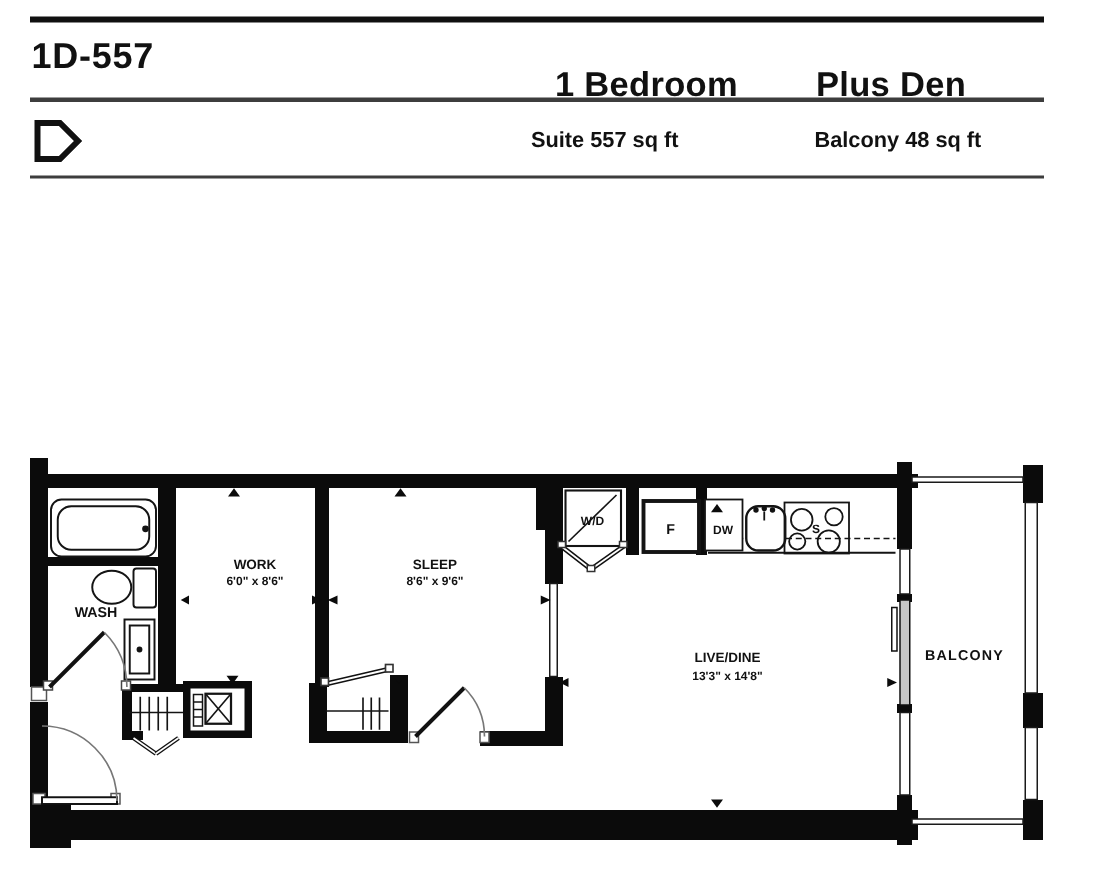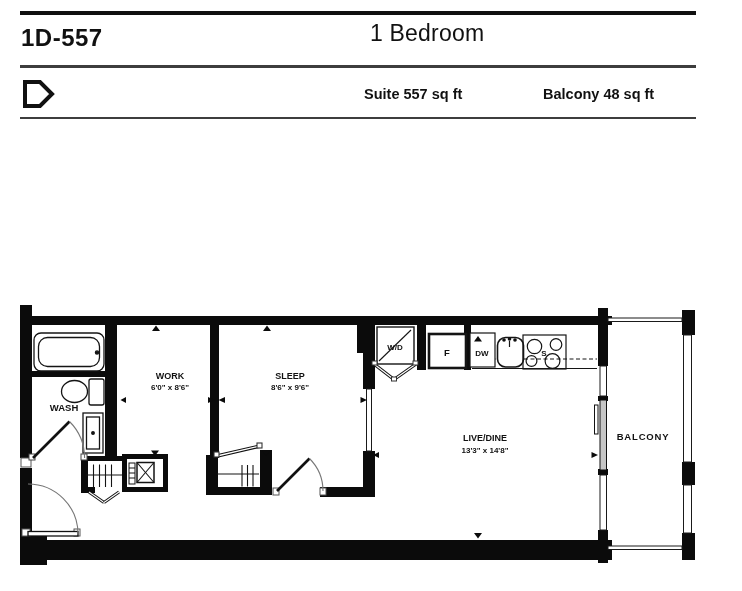--- a/index.html
+++ b/index.html
@@ -2,43 +2,44 @@
 <html><head>
 <meta charset="utf-8">
 <style>
   html,body{margin:0;padding:0;background:#fff;}
   .page{position:relative;width:742px;height:591px;background:#ffffff;overflow:hidden;
         font-family:"Liberation Sans",sans-serif;color:#111;}
   .abs{position:absolute;}
   .rule{position:absolute;left:20px;width:676px;background:#3d3d3d;}
   .rule-thick{position:absolute;left:20px;width:676px;background:#101010;}
   .unit-code{position:absolute;left:21px;top:24px;font-size:24px;font-weight:700;letter-spacing:.5px;}
-  .type-lbl{position:absolute;top:20px;font-size:23px;font-weight:400;letter-spacing:.2px;text-align:center;}
+  .type-lbl{position:absolute;top:43px;font-size:23px;font-weight:700;letter-spacing:.2px;text-align:center;}
   .area-lbl{position:absolute;top:86px;font-size:14.5px;font-weight:700;}
   svg text{font-family:"Liberation Sans",sans-serif;font-weight:700;fill:#111;}
   .t9{font-size:9px;}
   .t8{font-size:8px;}
   .t95{font-size:9.5px;}
   .bal{font-size:9.5px;letter-spacing:.8px;}
 </style>
 </head>
 <body>
 
 <div class="page">
 
   <div class="rule-thick" style="top:11px;height:4px;"></div>
   <div class="unit-code">1D-557</div>
   <div class="type-lbl" style="left:370px;">1 Bedroom</div>
+  <div class="type-lbl" style="left:544px;">Plus Den</div>
   <div class="rule" style="top:65px;height:2.5px;"></div>
 
   <svg class="abs" style="left:22px;top:79px;" width="34" height="30" viewBox="0 0 34 30">
     <polygon points="3,3 18,3 30,15 18,27 3,27" fill="#fff" stroke="#111" stroke-width="4" stroke-linejoin="miter"></polygon>
   </svg>
 
-  <div class="area-lbl" style="left:364px;text-align:right;">Suite 557 sq ft</div>
+  <div class="area-lbl" style="left:354px;text-align:right;">Suite 557 sq ft</div>
   <div class="area-lbl" style="left:543px;">Balcony 48 sq ft</div>
   <div class="rule" style="top:116.5px;height:2.5px;"></div>
 
   <svg class="abs" style="left:0;top:0;" width="742" height="591" viewBox="0 0 742 591">
 
     <g fill="#0b0b0b" shape-rendering="crispEdges">
       <rect x="20" y="305" width="12" height="7"></rect>
       <rect x="20" y="312" width="12" height="146"></rect>
       <rect x="20" y="468" width="12" height="75"></rect>
       <rect x="20" y="316" width="592" height="9"></rect>

